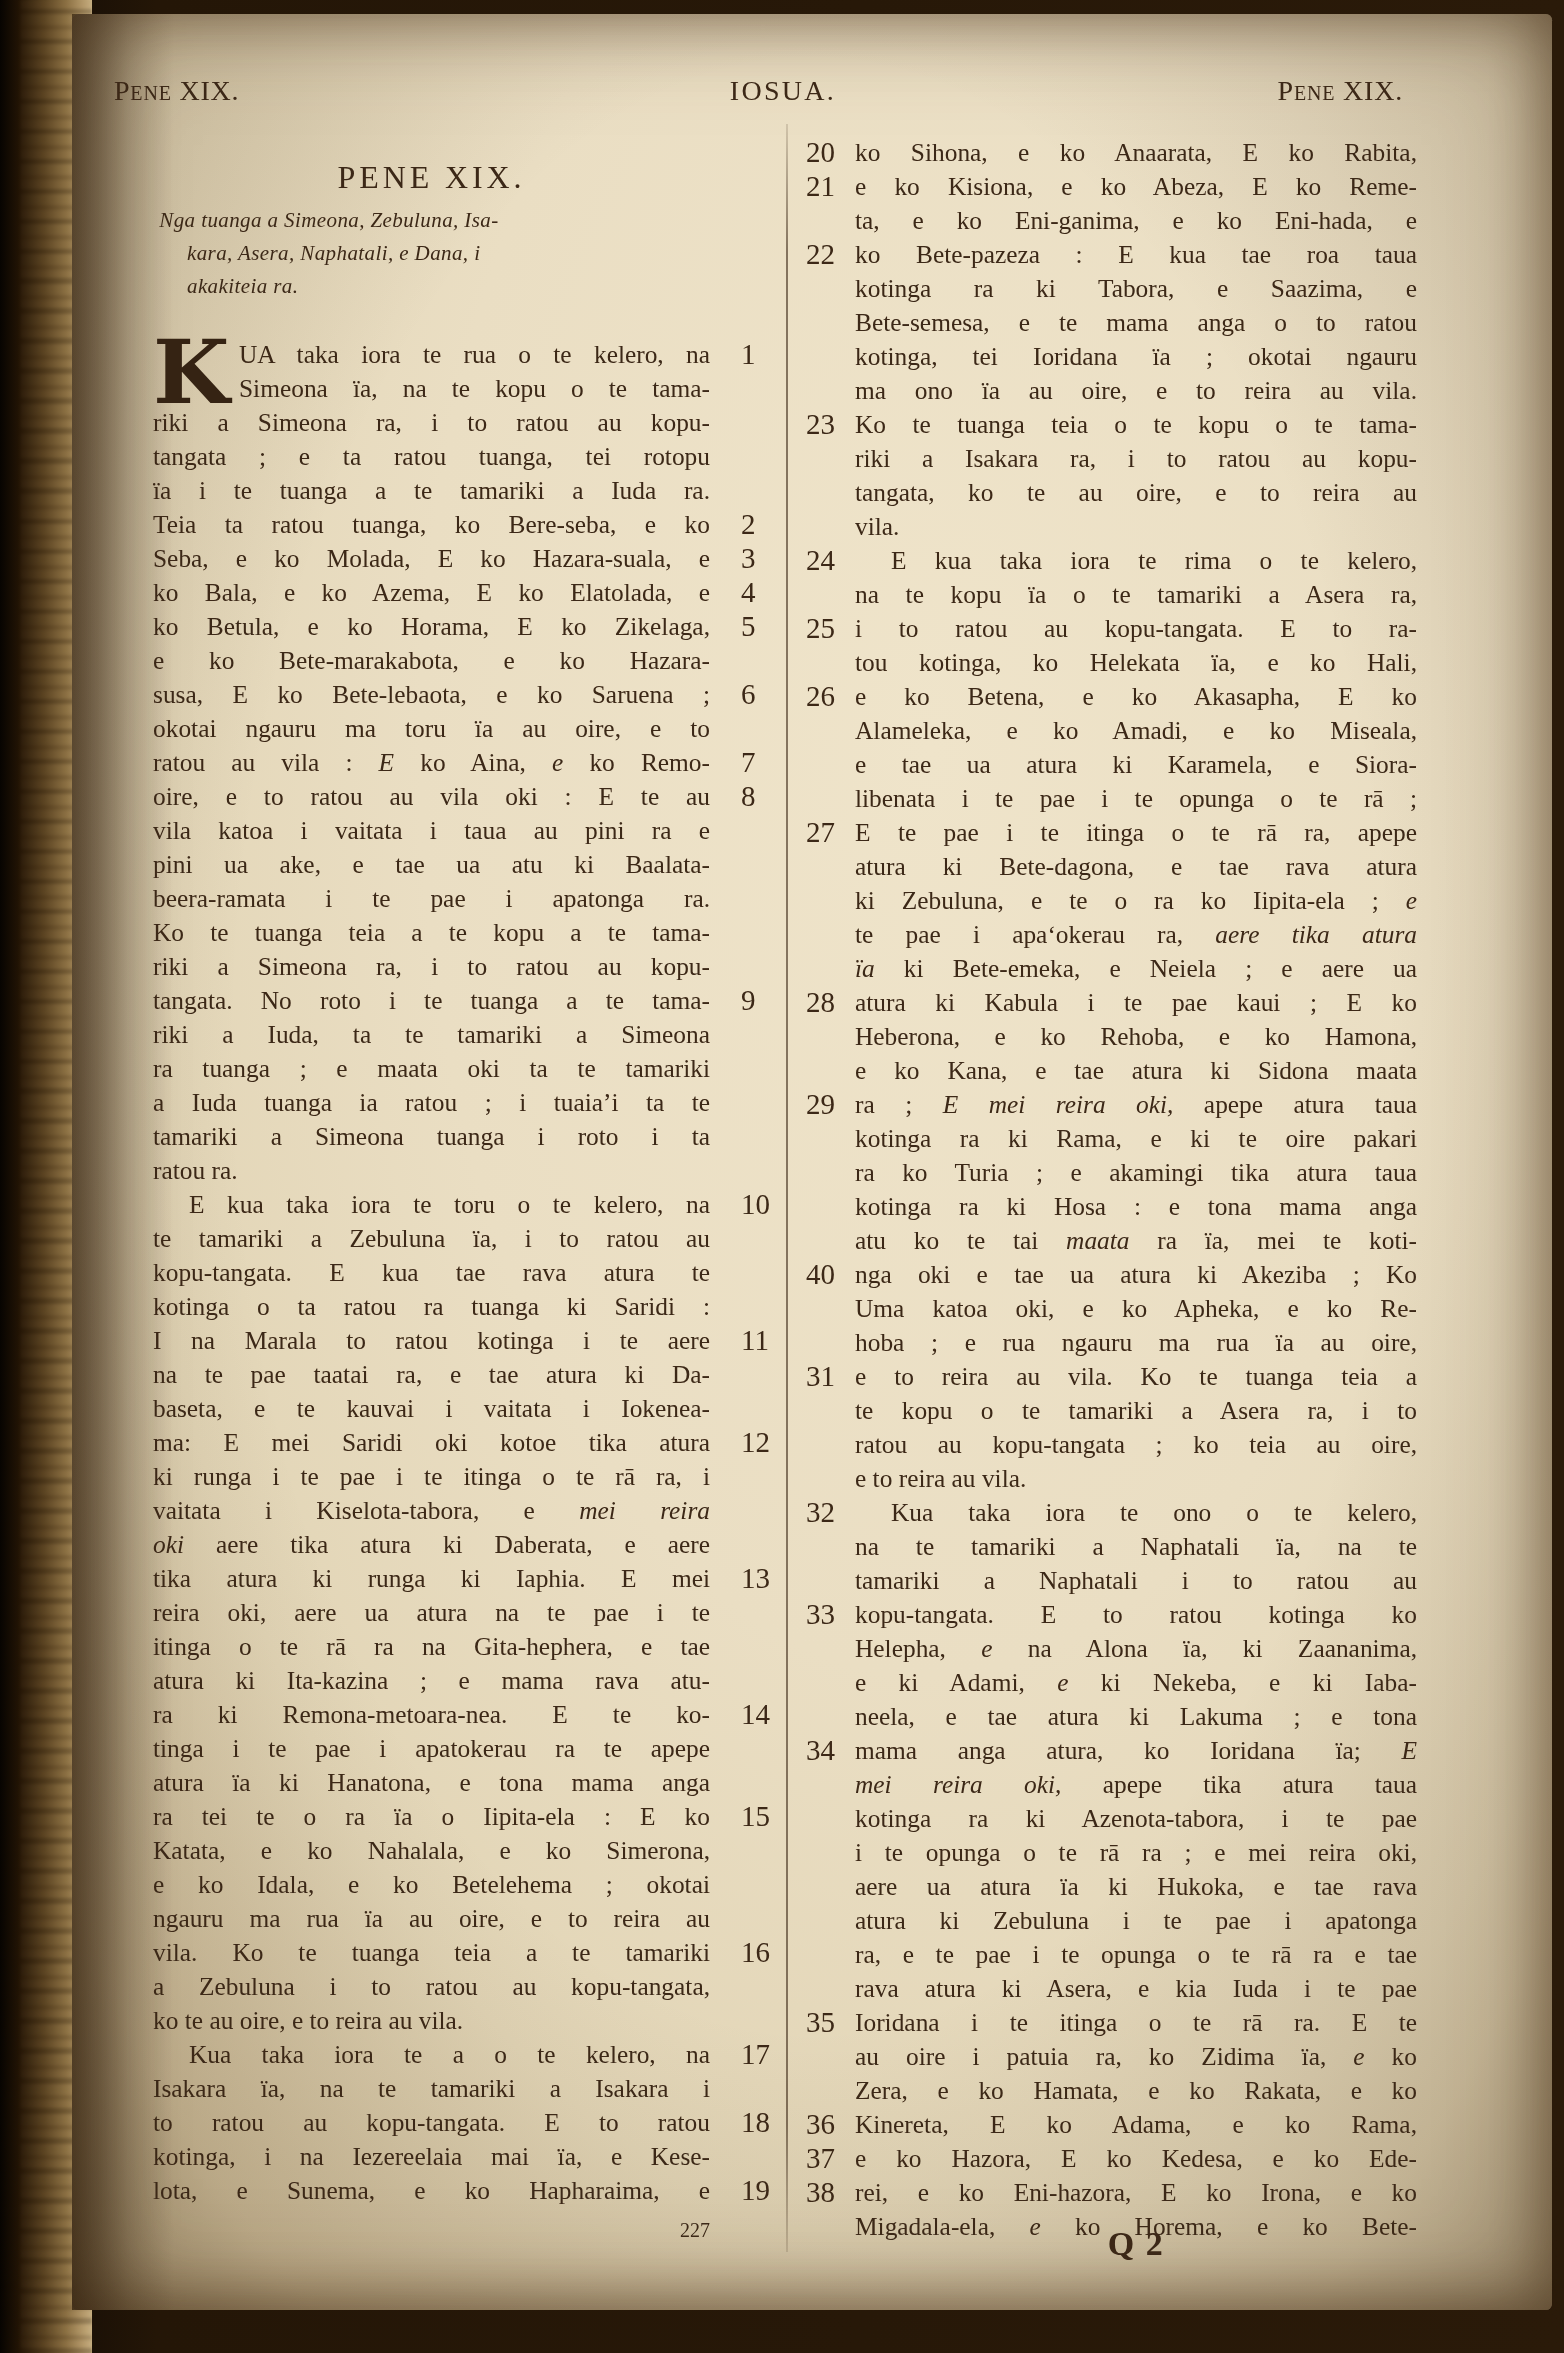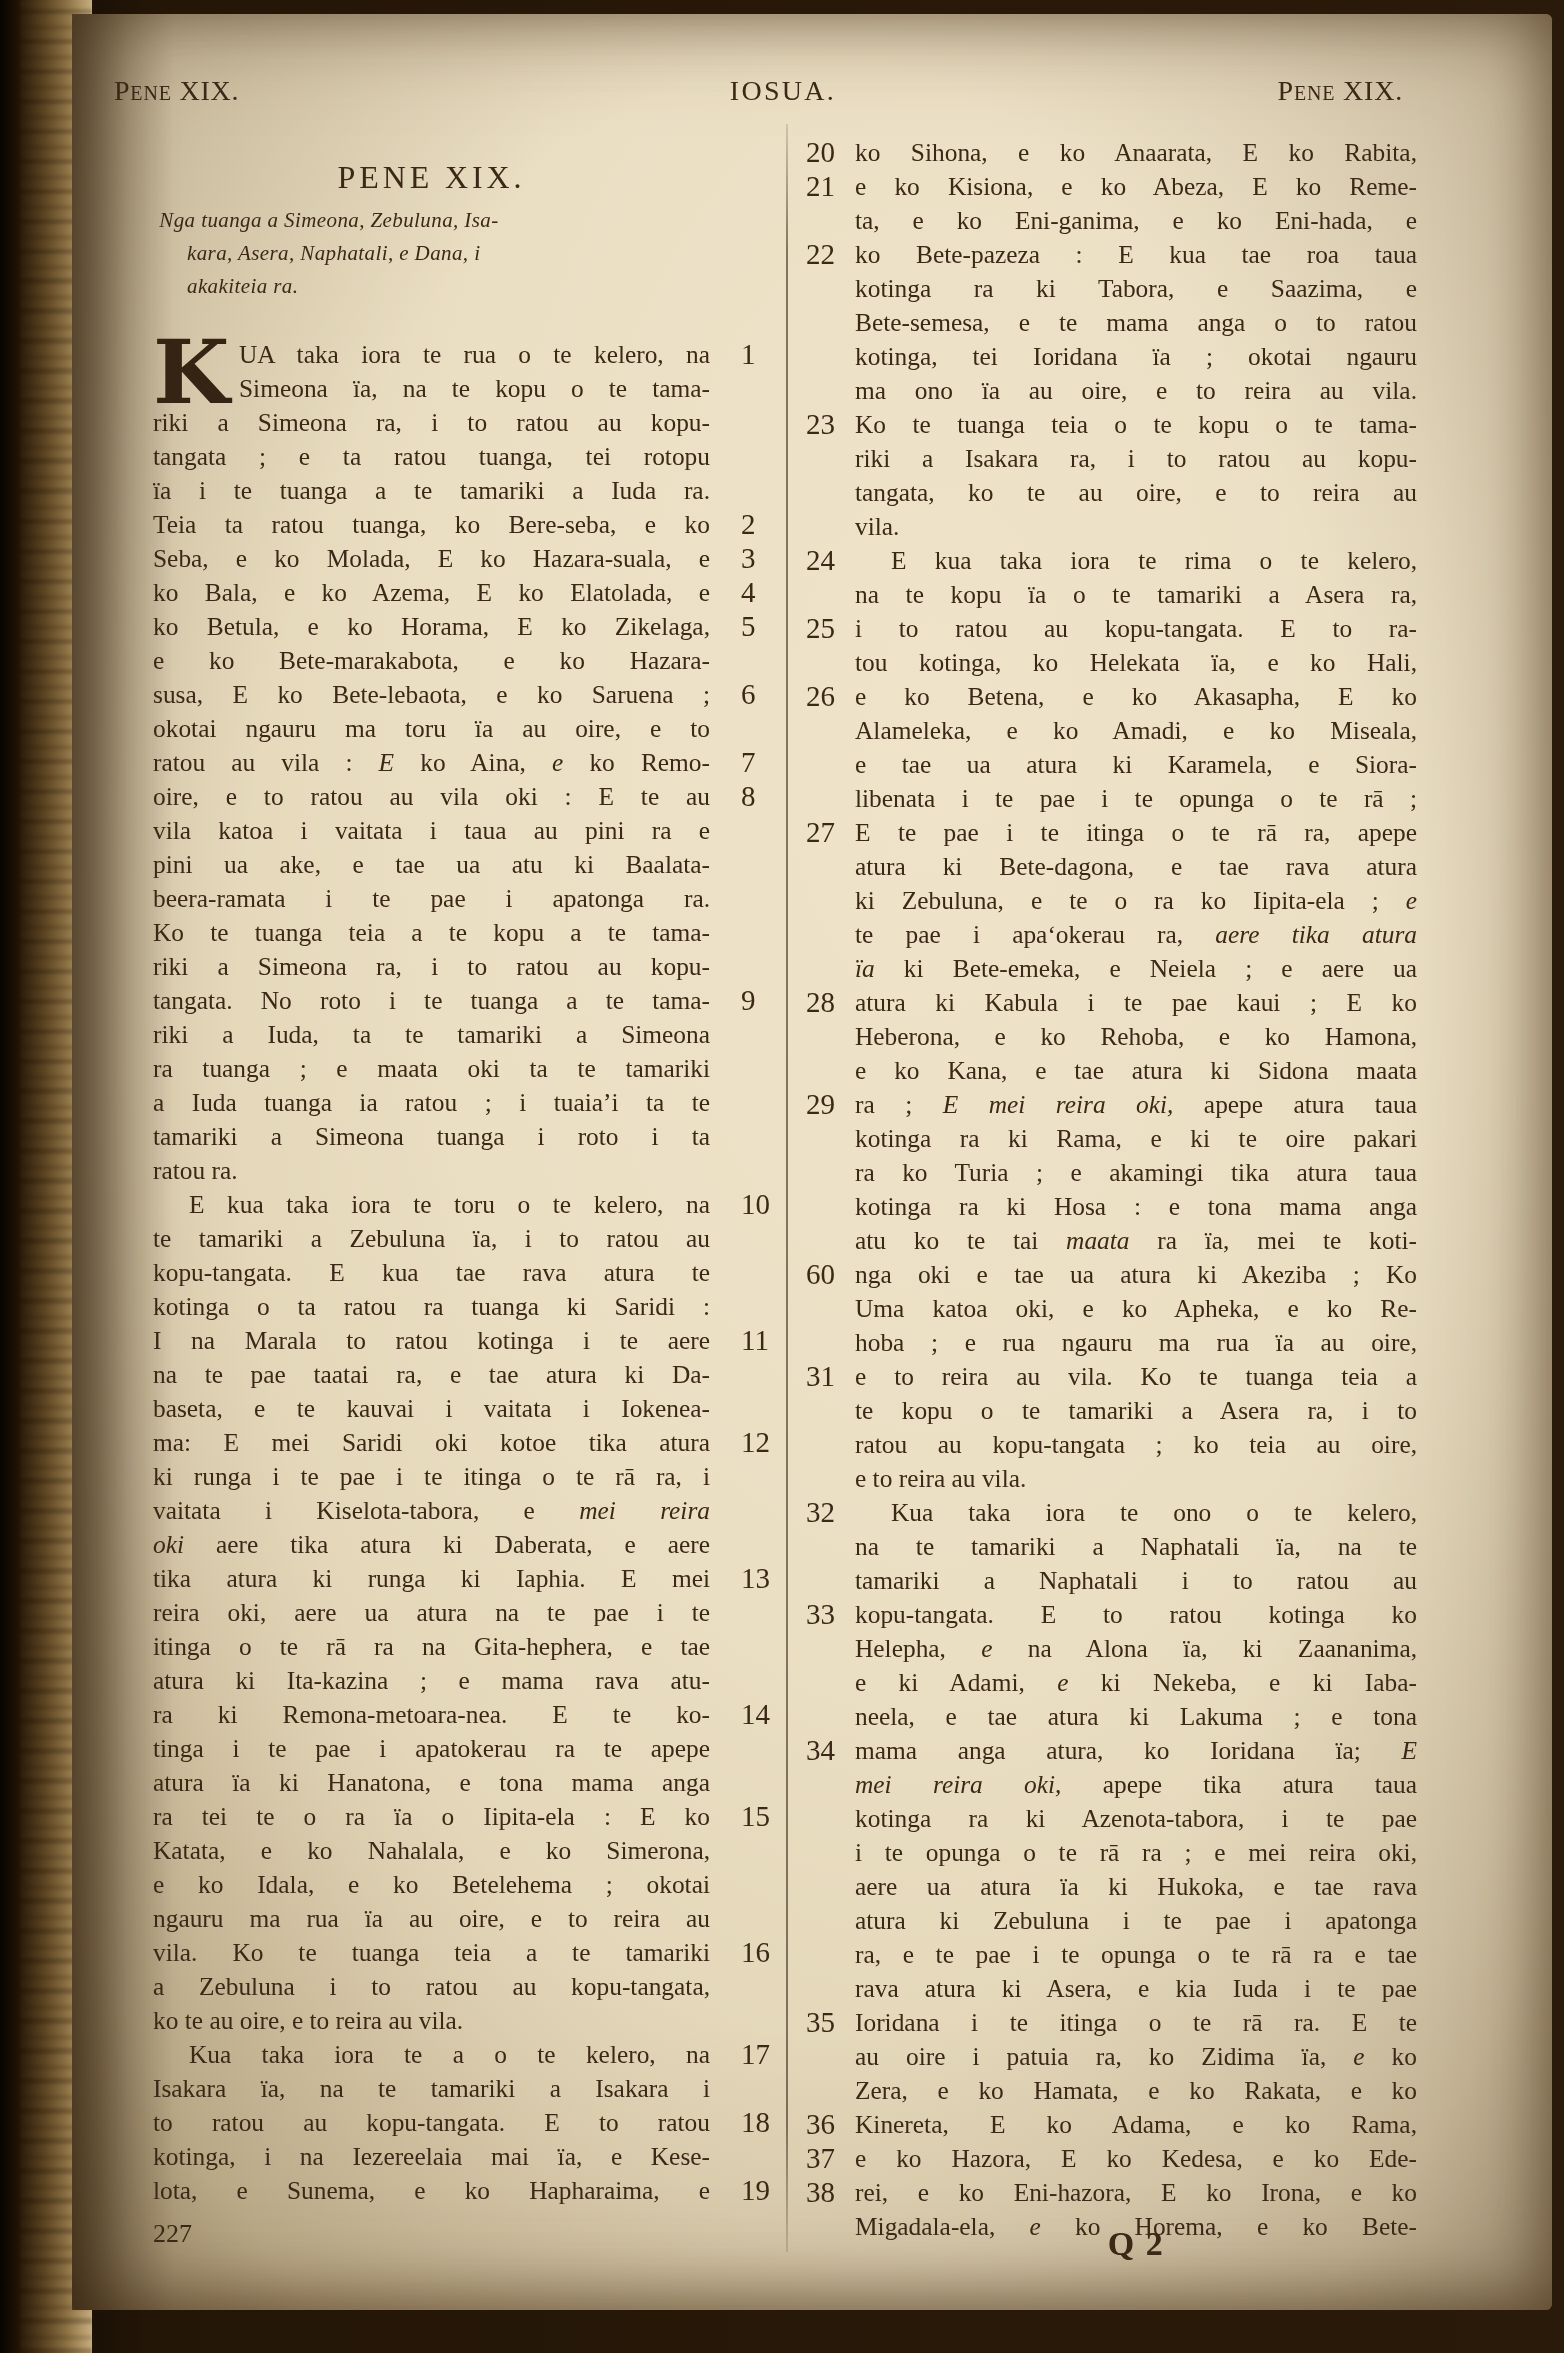--- a/index.html
+++ b/index.html
@@ -45,21 +45,21 @@
   .line.dc{padding-left:86px;}
   .vnum{position:absolute;top:0;font-size:29px;color:#3c2817;text-align:right;}
   #leftcol .vnum{left:calc(100% + 31px);width:55px;}
   #rightcol .vnum{left:-49px;width:44px;}
   .dropcap{position:absolute;left:0;top:3.1px;font-size:88px;line-height:64px;font-weight:bold;
     color:#352313;font-family:"DejaVu Serif","Liberation Serif",serif;}
 
   .column-rule{position:absolute;left:786px;top:124px;width:1.6px;height:2128px;
     background:linear-gradient(180deg,rgba(62,42,24,.15),rgba(62,42,24,.6) 6%,rgba(62,42,24,.6) 94%,rgba(62,42,24,.15));}
 
-  .page-number{position:absolute;left:153px;top:2219px;width:557px;text-align:left;font-size:26px;}
+  .page-number{position:absolute;left:153px;top:2219px;width:557px;text-align:right;font-size:20px;}
   .signature{position:absolute;left:855px;top:2225px;width:562px;text-align:center;font-size:34px;font-weight:bold;letter-spacing:1.6px;}
   i{font-style:italic;}
 </style>
 </head>
 <body>
 
 <div id="root">
   <div class="fore-edge"></div>
   <div class="fore-edge-tex"></div>
 
@@ -168,21 +168,21 @@
       <div class="line"><span><span>te pae i apaʻokerau ra, </span><i>aere tika atura</i></span></div>
       <div class="line"><span><i>ïa</i><span> ki Bete-emeka, e Neiela ; e aere ua</span></span></div>
       <div class="line"><span class="vnum">28</span><span><span>atura ki Kabula i te pae kaui ; E ko</span></span></div>
       <div class="line"><span><span>Heberona, e ko Rehoba, e ko Hamona,</span></span></div>
       <div class="line"><span><span>e ko Kana, e tae atura ki Sidona maata</span></span></div>
       <div class="line"><span class="vnum">29</span><span><span>ra ; </span><i>E mei reira oki,</i><span> apepe atura taua</span></span></div>
       <div class="line"><span><span>kotinga ra ki Rama, e ki te oire pakari</span></span></div>
       <div class="line"><span><span>ra ko Turia ; e akamingi tika atura taua</span></span></div>
       <div class="line"><span><span>kotinga ra ki Hosa : e tona mama anga</span></span></div>
       <div class="line"><span><span>atu ko te tai </span><i>maata</i><span> ra ïa, mei te koti-</span></span></div>
-      <div class="line"><span class="vnum">60</span><span><span>nga oki e tae ua atura ki Akeziba ; Ko</span></span></div>
+      <div class="line"><span class="vnum">40</span><span><span>nga oki e tae ua atura ki Akeziba ; Ko</span></span></div>
       <div class="line"><span><span>Uma katoa oki, e ko Apheka, e ko Re-</span></span></div>
       <div class="line"><span><span>hoba ; e rua ngauru ma rua ïa au oire,</span></span></div>
       <div class="line"><span class="vnum">31</span><span><span>e to reira au vila.  Ko te tuanga teia a</span></span></div>
       <div class="line"><span><span>te kopu o te tamariki a Asera ra, i to</span></span></div>
       <div class="line"><span><span>ratou au kopu-tangata ; ko teia au oire,</span></span></div>
       <div class="line end"><span><span>e to reira au vila.</span></span></div>
       <div class="line indent"><span class="vnum">32</span><span><span>Kua taka iora te ono o te kelero,</span></span></div>
       <div class="line"><span><span>na te tamariki a Naphatali ïa, na te</span></span></div>
       <div class="line"><span><span>tamariki a Naphatali i to ratou au</span></span></div>
       <div class="line"><span class="vnum">33</span><span><span>kopu-tangata.  E to ratou kotinga ko</span></span></div>

